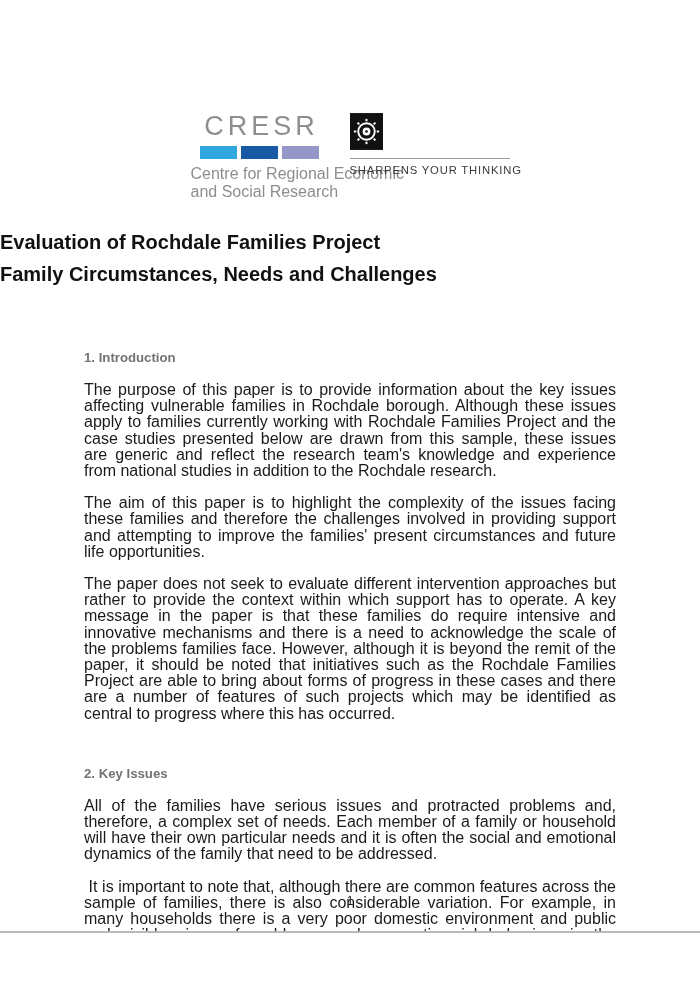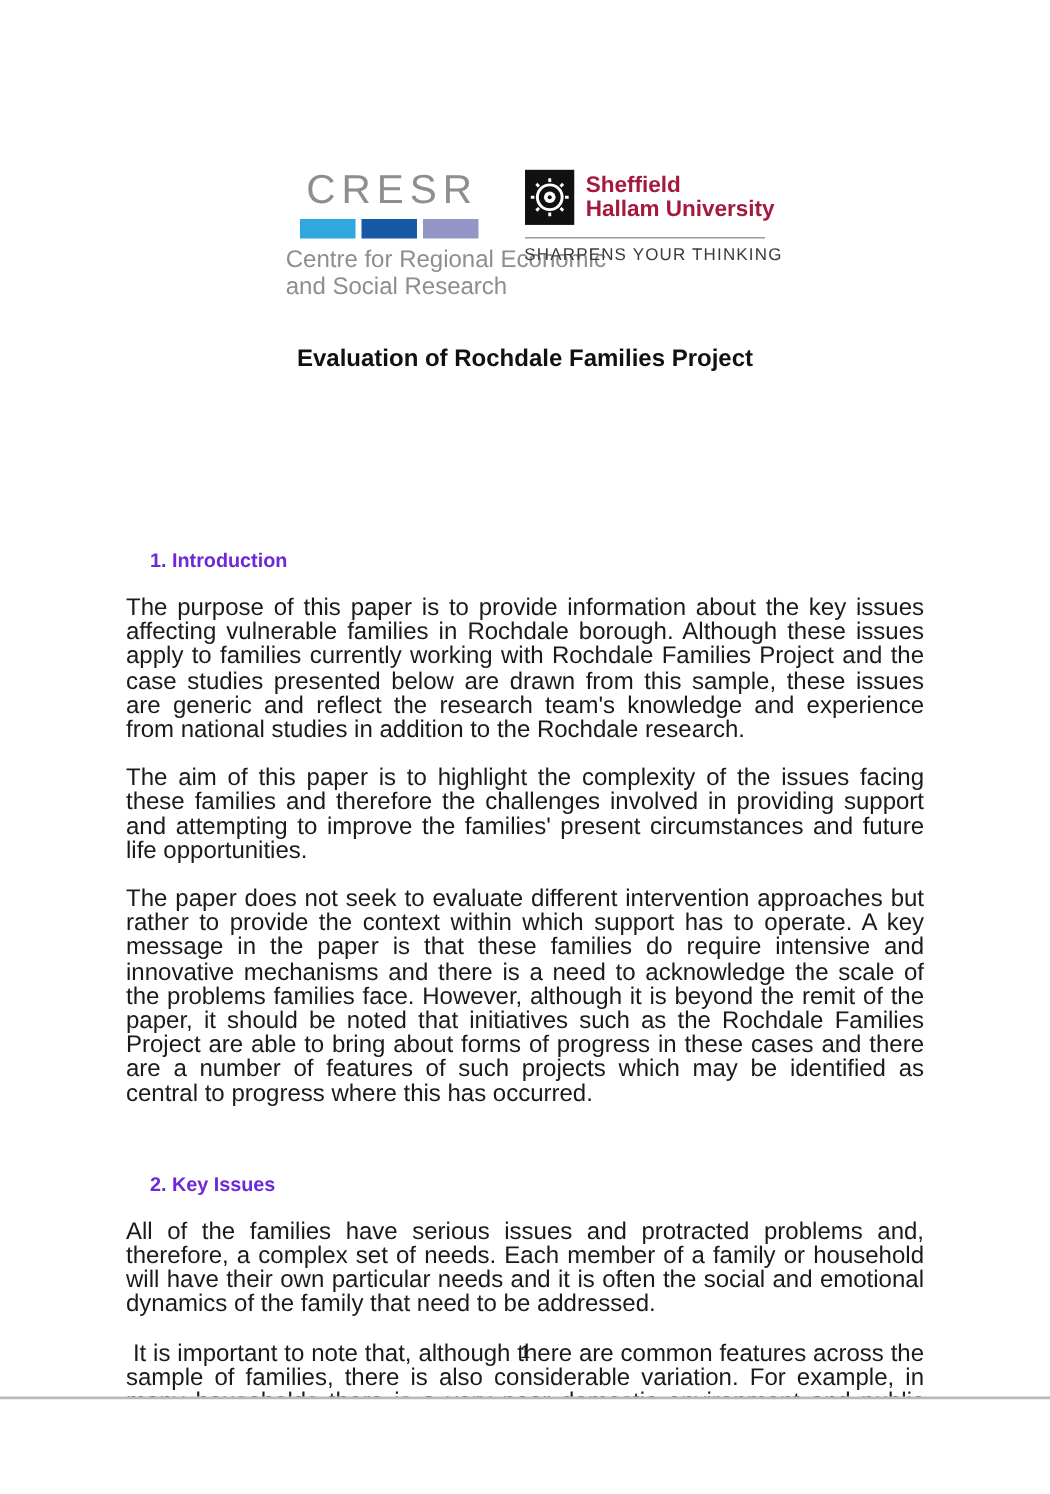--- a/index.html
+++ b/index.html
@@ -34,33 +34,33 @@
   .shu-mark { width:33px; height:37px; flex:0 0 auto; display:block; }
   .shu-name { font-weight:bold; font-size:15px; line-height:1.08; padding-top:3px; white-space:nowrap; }
   .shu-divider { border-top:1px solid #9a9a9a; margin-top:8px; }
   .shu-tagline {
     margin-top:5px; font-size:11.3px; letter-spacing:0.8px;
     color:#3a3a3a; white-space:nowrap;
   }
 
   
   .doc-title {
-    position:absolute; left:0; width:100%; text-align:center;
-    font-size:16px; font-weight:bold; color:#111; margin:0;
+    position:absolute; left:0; width:100%; text-align:left;
+    font-size:20px; font-weight:bold; color:#111; margin:0;
   }
   .title-1 { top:231px; }
   .title-2 { top:263px; }
 
   
   .content {
     position:absolute; top:350px; left:84px; width:532px;
   }
   .content h2 {
-    font-size:13.2px; font-weight:bold; color:#6d28d9;
-    margin:16px; line-height:16px;
+    font-size:13.2px; font-weight:bold; color:#737373;
+    margin:0; line-height:16px;
   }
   .content h2.second { margin-top:44px; }
   .content p {
     font-size:16px; line-height:16.2px;
     text-align:justify; margin:16px 0 0 0;
   }
 
   
   .pageno {
     position:absolute; top:894px; left:0; width:100%;
@@ -98,32 +98,29 @@
             <line x1="17" y1="29.5" x2="17" y2="32"></line>
             <line x1="9.6" y1="26.4" x2="7.8" y2="28.2"></line>
             <line x1="6.5" y1="19" x2="4" y2="19"></line>
             <line x1="9.6" y1="11.6" x2="7.8" y2="9.8"></line>
             <line x1="17" y1="8.5" x2="17" y2="6"></line>
             <line x1="24.4" y1="11.6" x2="26.2" y2="9.8"></line>
           </g>
           <circle cx="17" cy="19" r="4" fill="#ffffff"></circle>
           <circle cx="17" cy="19" r="1.4" fill="#111111"></circle>
         </svg>
-        <span class="shu-name" style="color: rgb(165, 25, 62);">
-          <div>Sheffield</div>
-          <div>Hallam University</div>
-        </span>
       </div>
       <div class="shu-divider"></div>
       <div class="shu-tagline">SHARPENS YOUR THINKING</div>
     </div>
 
   </div>
 
   <h1 class="doc-title title-1">Evaluation of Rochdale Families Project</h1>
+  <h1 class="doc-title title-2">Family Circumstances, Needs and Challenges</h1>
 
   <div class="content">
     <h2>1. Introduction</h2>
     <p>The purpose of this paper is to provide information about the key issues affecting vulnerable families in Rochdale borough. Although these issues apply to families currently working with Rochdale Families Project and the case studies presented below are drawn from this sample, these issues are generic and reflect the research team's knowledge and experience from national studies in addition to the Rochdale research.</p>
     <p>The aim of this paper is to highlight the complexity of the issues facing these families and therefore the challenges involved in providing support and attempting to improve the families' present circumstances and future life opportunities.</p>
     <p>The paper does not seek to evaluate different intervention approaches but rather to provide the context within which support has to operate. A key message in the paper is that these families do require intensive and innovative mechanisms and there is a need to acknowledge the scale of the problems families face. However, although it is beyond the remit of the paper, it should be noted that initiatives such as the Rochdale Families Project are able to bring about forms of progress in these cases and there are a number of features of such projects which may be identified as central to progress where this has occurred.</p>
 
     <h2 class="second">2. Key Issues</h2>
     <p>All of the families have serious issues and protracted problems and, therefore, a complex set of needs. Each member of a family or household will have their own particular needs and it is often the social and emotional dynamics of the family that need to be addressed.</p>
     <p>&nbsp;It is important to note that, although there are common features across the sample of families, there is also considerable variation. For example, in many households there is a very poor domestic environment and public and visible signs of problems, such as anti-social behaviour in the neighbourhood. However, in other households there are no apparent problems with these issues, despite the fact that the families do have significant support</p>

